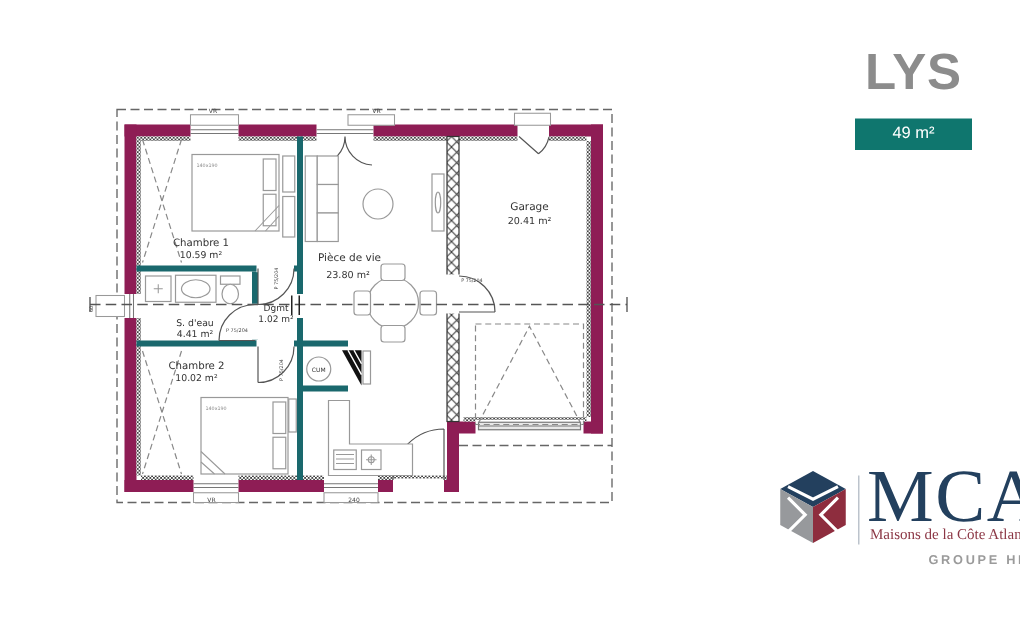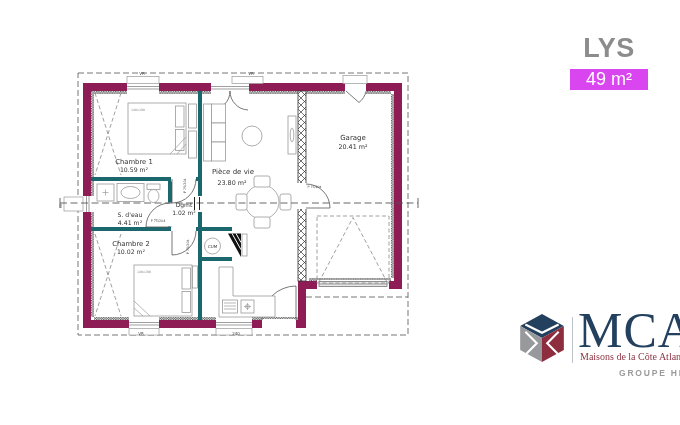--- a/index.html
+++ b/index.html
@@ -9,24 +9,24 @@
   .t{font-family:"DejaVu Sans",sans-serif;fill:#333;}
   .tiny{fill:#444;}
   .furn{fill:#fff;stroke:#999;stroke-width:0.8;}
   .fline{stroke:#999;stroke-width:0.7;fill:none;}
   .arc{stroke:#555;stroke-width:0.8;fill:none;}
   .dash{stroke:#666;stroke-width:0.9;fill:none;stroke-dasharray:6 3;}
   .gdash{stroke:#888;stroke-width:0.8;fill:none;stroke-dasharray:4 2.5;}
   .glaz{stroke:#777;stroke-width:0.7;}
   .box{fill:#fff;stroke:#999;stroke-width:0.7;}
   #title-block{position:absolute;left:570px;top:33px;width:78px;text-align:center;}
-  #model-name{font-family:"Liberation Sans",sans-serif;font-weight:bold;font-size:27px;
+  #model-name{font-family:"Liberation Sans",sans-serif;font-weight:bold;font-size:34px;
               line-height:30px;color:#8c8c8c;letter-spacing:0.5px;}
-  #area-badge{margin-top:6px;height:21px;line-height:21px;background:#d946ef;color:#fff;
-              font-family:"Liberation Sans",sans-serif;font-size:18px;}
+  #area-badge{margin-top:16px;height:21px;line-height:21px;background:#0f766e;color:#fff;
+              font-family:"Liberation Sans",sans-serif;font-size:11px;}
   #brand{position:absolute;left:0;top:0;width:595px;height:425px;pointer-events:none;}
   #cube{position:absolute;left:517px;top:312px;}
   #brand-divider{position:absolute;left:572px;top:317px;width:1px;height:46px;background:#bcc3cc;}
   #mca-text{position:absolute;left:578px;top:305px;font-family:"Liberation Serif",serif;
             font-size:50px;line-height:50px;color:#23405e;white-space:nowrap;letter-spacing:1px;}
   #mca-tagline{position:absolute;left:580px;top:351px;font-family:"Liberation Serif",serif;
                font-size:10px;color:#8b3644;white-space:nowrap;}
   #mca-group{position:absolute;left:619px;top:368px;font-family:"Liberation Sans",sans-serif;
              font-size:8.5px;font-weight:bold;letter-spacing:1.8px;color:#9b9b9b;white-space:nowrap;}
 </style>

